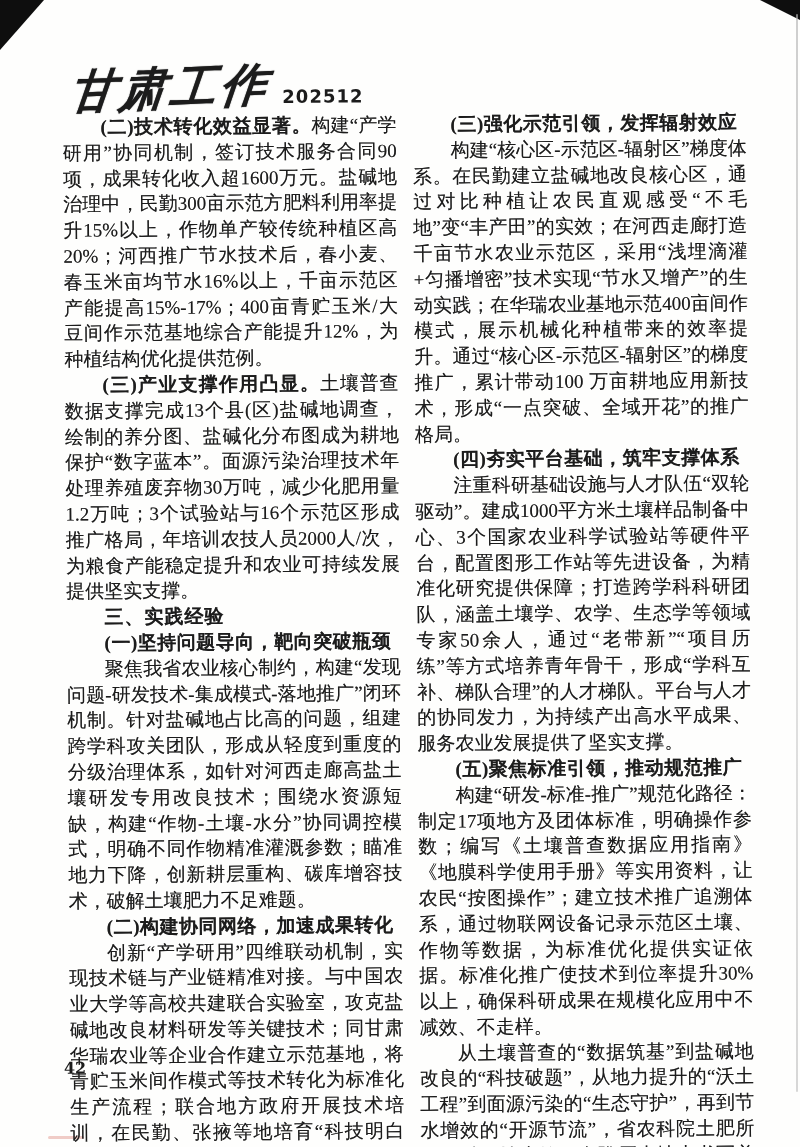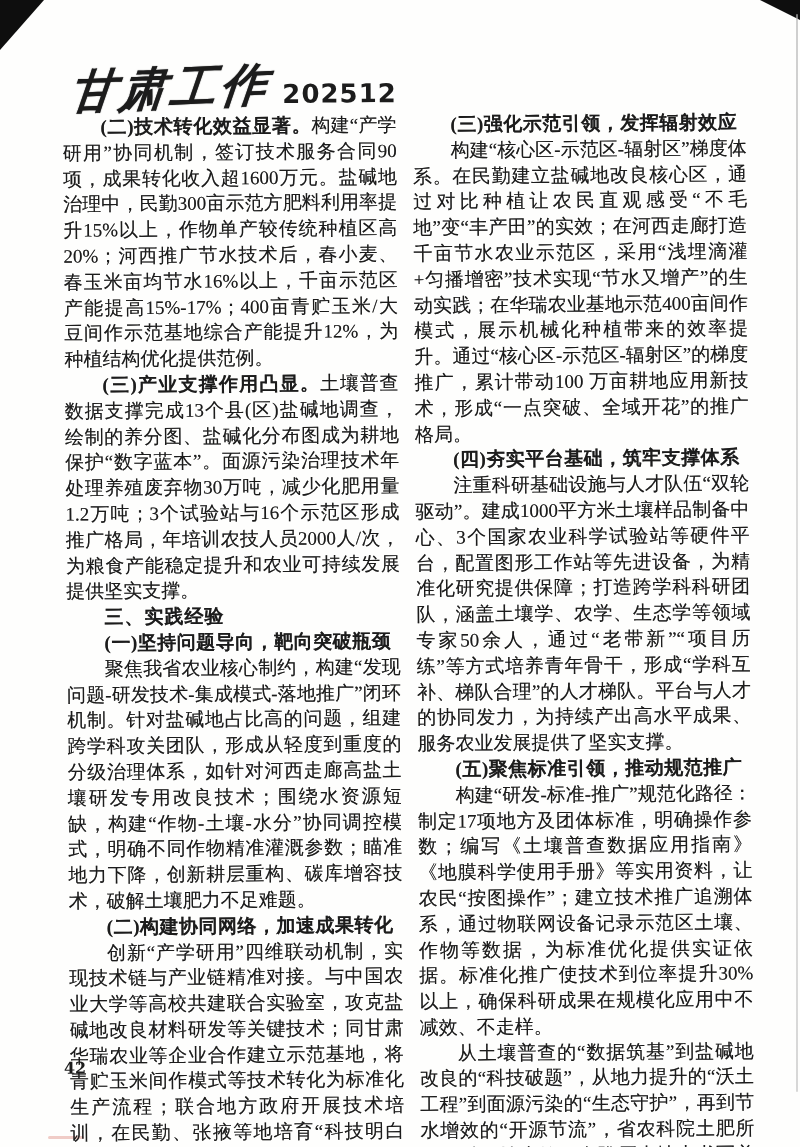--- a/index.html
+++ b/index.html
@@ -15,21 +15,21 @@
   }
   
   .masthead{position:absolute;top:56px;left:74px;display:flex;align-items:baseline;gap:12px;}
   .logo{
     font-size:46px;font-weight:bold;font-style:italic;
     font-family:"DejaVu Serif",serif;letter-spacing:4px;
     transform:skewX(-8deg) rotate(-2deg);
     text-shadow:0 0 1px rgba(10,10,10,.8);
   }
   .issue{
-    font-size:26px;font-weight:bold;font-family:"DejaVu Sans","Liberation Sans",sans-serif;
+    font-size:18px;font-weight:bold;font-family:"DejaVu Sans","Liberation Sans",sans-serif;
     letter-spacing:1px;
   }
   
   .columns{
     position:absolute;top:112px;left:66px;width:684px;
     display:flex;gap:16px;
   }
   .col{
     width:334px;font-size:19px;line-height:25.8px;text-align:justify;
     text-shadow:0 0 .5px rgba(25,25,25,.55);

